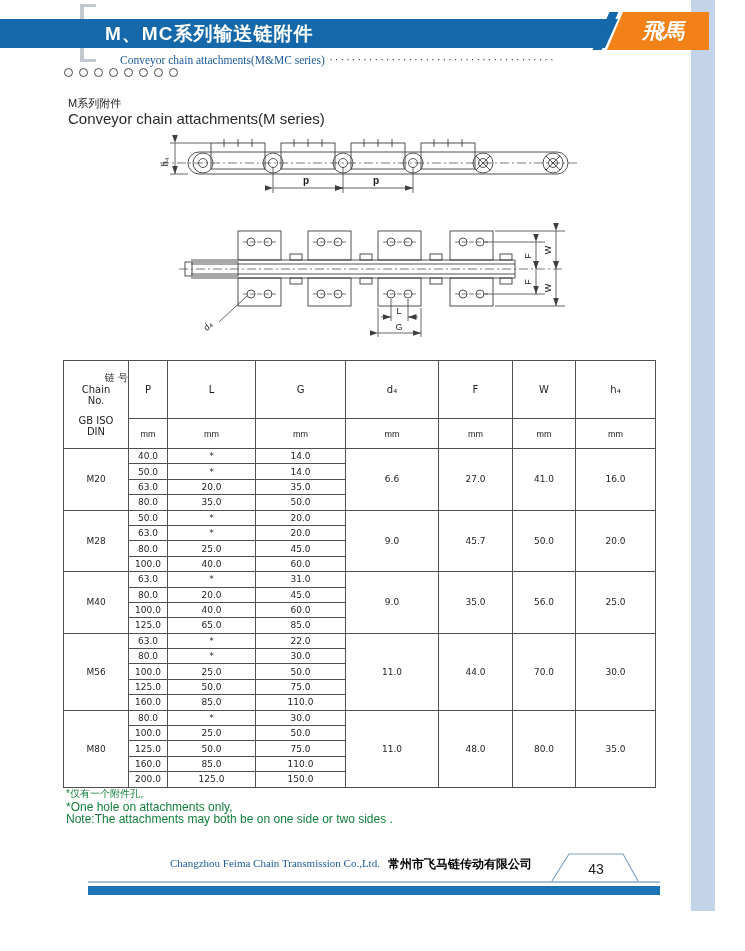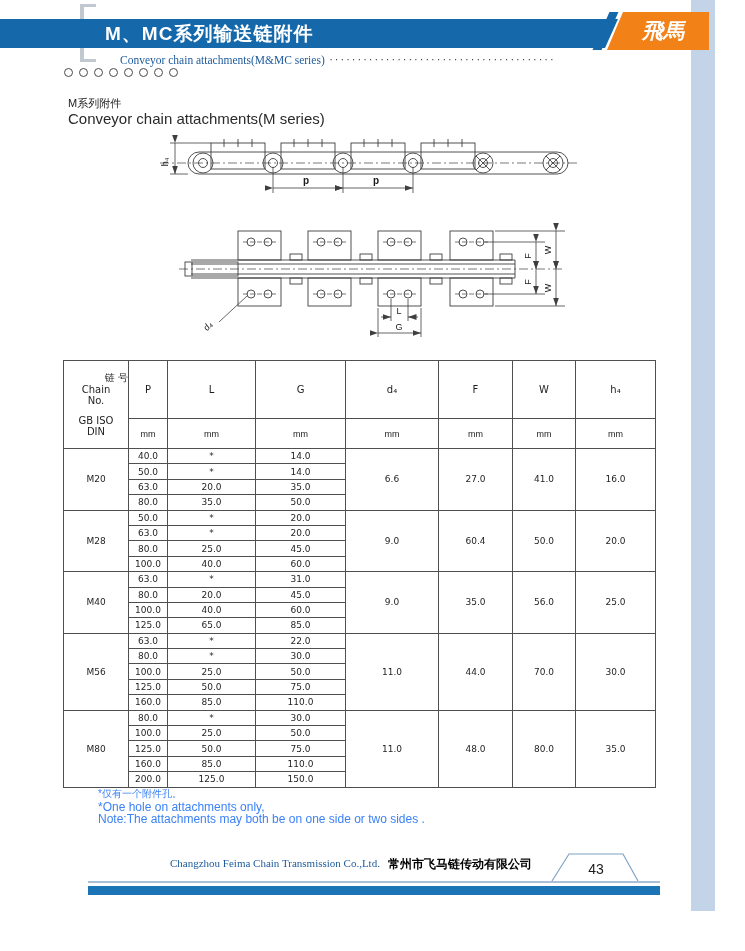--- a/index.html
+++ b/index.html
@@ -46,21 +46,21 @@
   .data-table { position:absolute; left:63px; top:360px; border-collapse:collapse; table-layout:fixed; }
   .data-table th, .data-table td { border:1px solid #4f4f4f; text-align:center; vertical-align:middle;
                                    font-weight:normal; color:#1e1e1e; padding:0; }
   .data-table td { height:15.4px; font-size:9px; font-family:"DejaVu Sans", sans-serif; }
   .hrow1 th { height:58px; font-size:10px; font-family:"DejaVu Sans", sans-serif; }
   .hrow2 th { height:30px; font-size:9px; }
   .chain-th { font-size:9px; line-height:11px; }
   .chain-th .cn { font-size:10px; margin-bottom:1px;text-align:right; }
   .chain-th .gap { height:9px; }
 
-  .notes { position:absolute; left:66px; top:788px; line-height:12.5px; color:#3b82f6;margin-left:32px; }
+  .notes { position:absolute; left:66px; top:788px; line-height:12.5px; color:#15803d; }
   .notes .n-cn { font-size:10px; }
   .notes .n-en { font-size:12px; }
 
   
   .footer-thin { position:absolute; left:88px; top:881px; width:572px; height:2px; background:#a9bfd7; }
   .footer-bar  { position:absolute; left:88px; top:886px; width:572px; height:9px; background:#1b74b5; }
   .footer-en { position:absolute; left:170px; top:857px; font-family:"Liberation Serif", serif; font-size:11px; color:#1d5a9b; }
   .footer-cn { position:absolute; left:388px; top:856px; font-size:12px; font-weight:bold; color:#000000; }
   .page-tab { position:absolute; left:549px; top:851px; }
 </style>
@@ -310,21 +310,21 @@
           <td>80.0</td>
           <td>35.0</td>
           <td>50.0</td>
         </tr>
         <tr>
           <td rowspan="4">M28</td>
           <td>50.0</td>
           <td>*</td>
           <td>20.0</td>
           <td rowspan="4">9.0</td>
-          <td rowspan="4">60.4</td>
+          <td rowspan="4">45.7</td>
           <td rowspan="4">50.0</td>
           <td rowspan="4">20.0</td>
         </tr>
         <tr>
           <td>63.0</td>
           <td>*</td>
           <td>20.0</td>
         </tr>
         <tr>
           <td>80.0</td>

